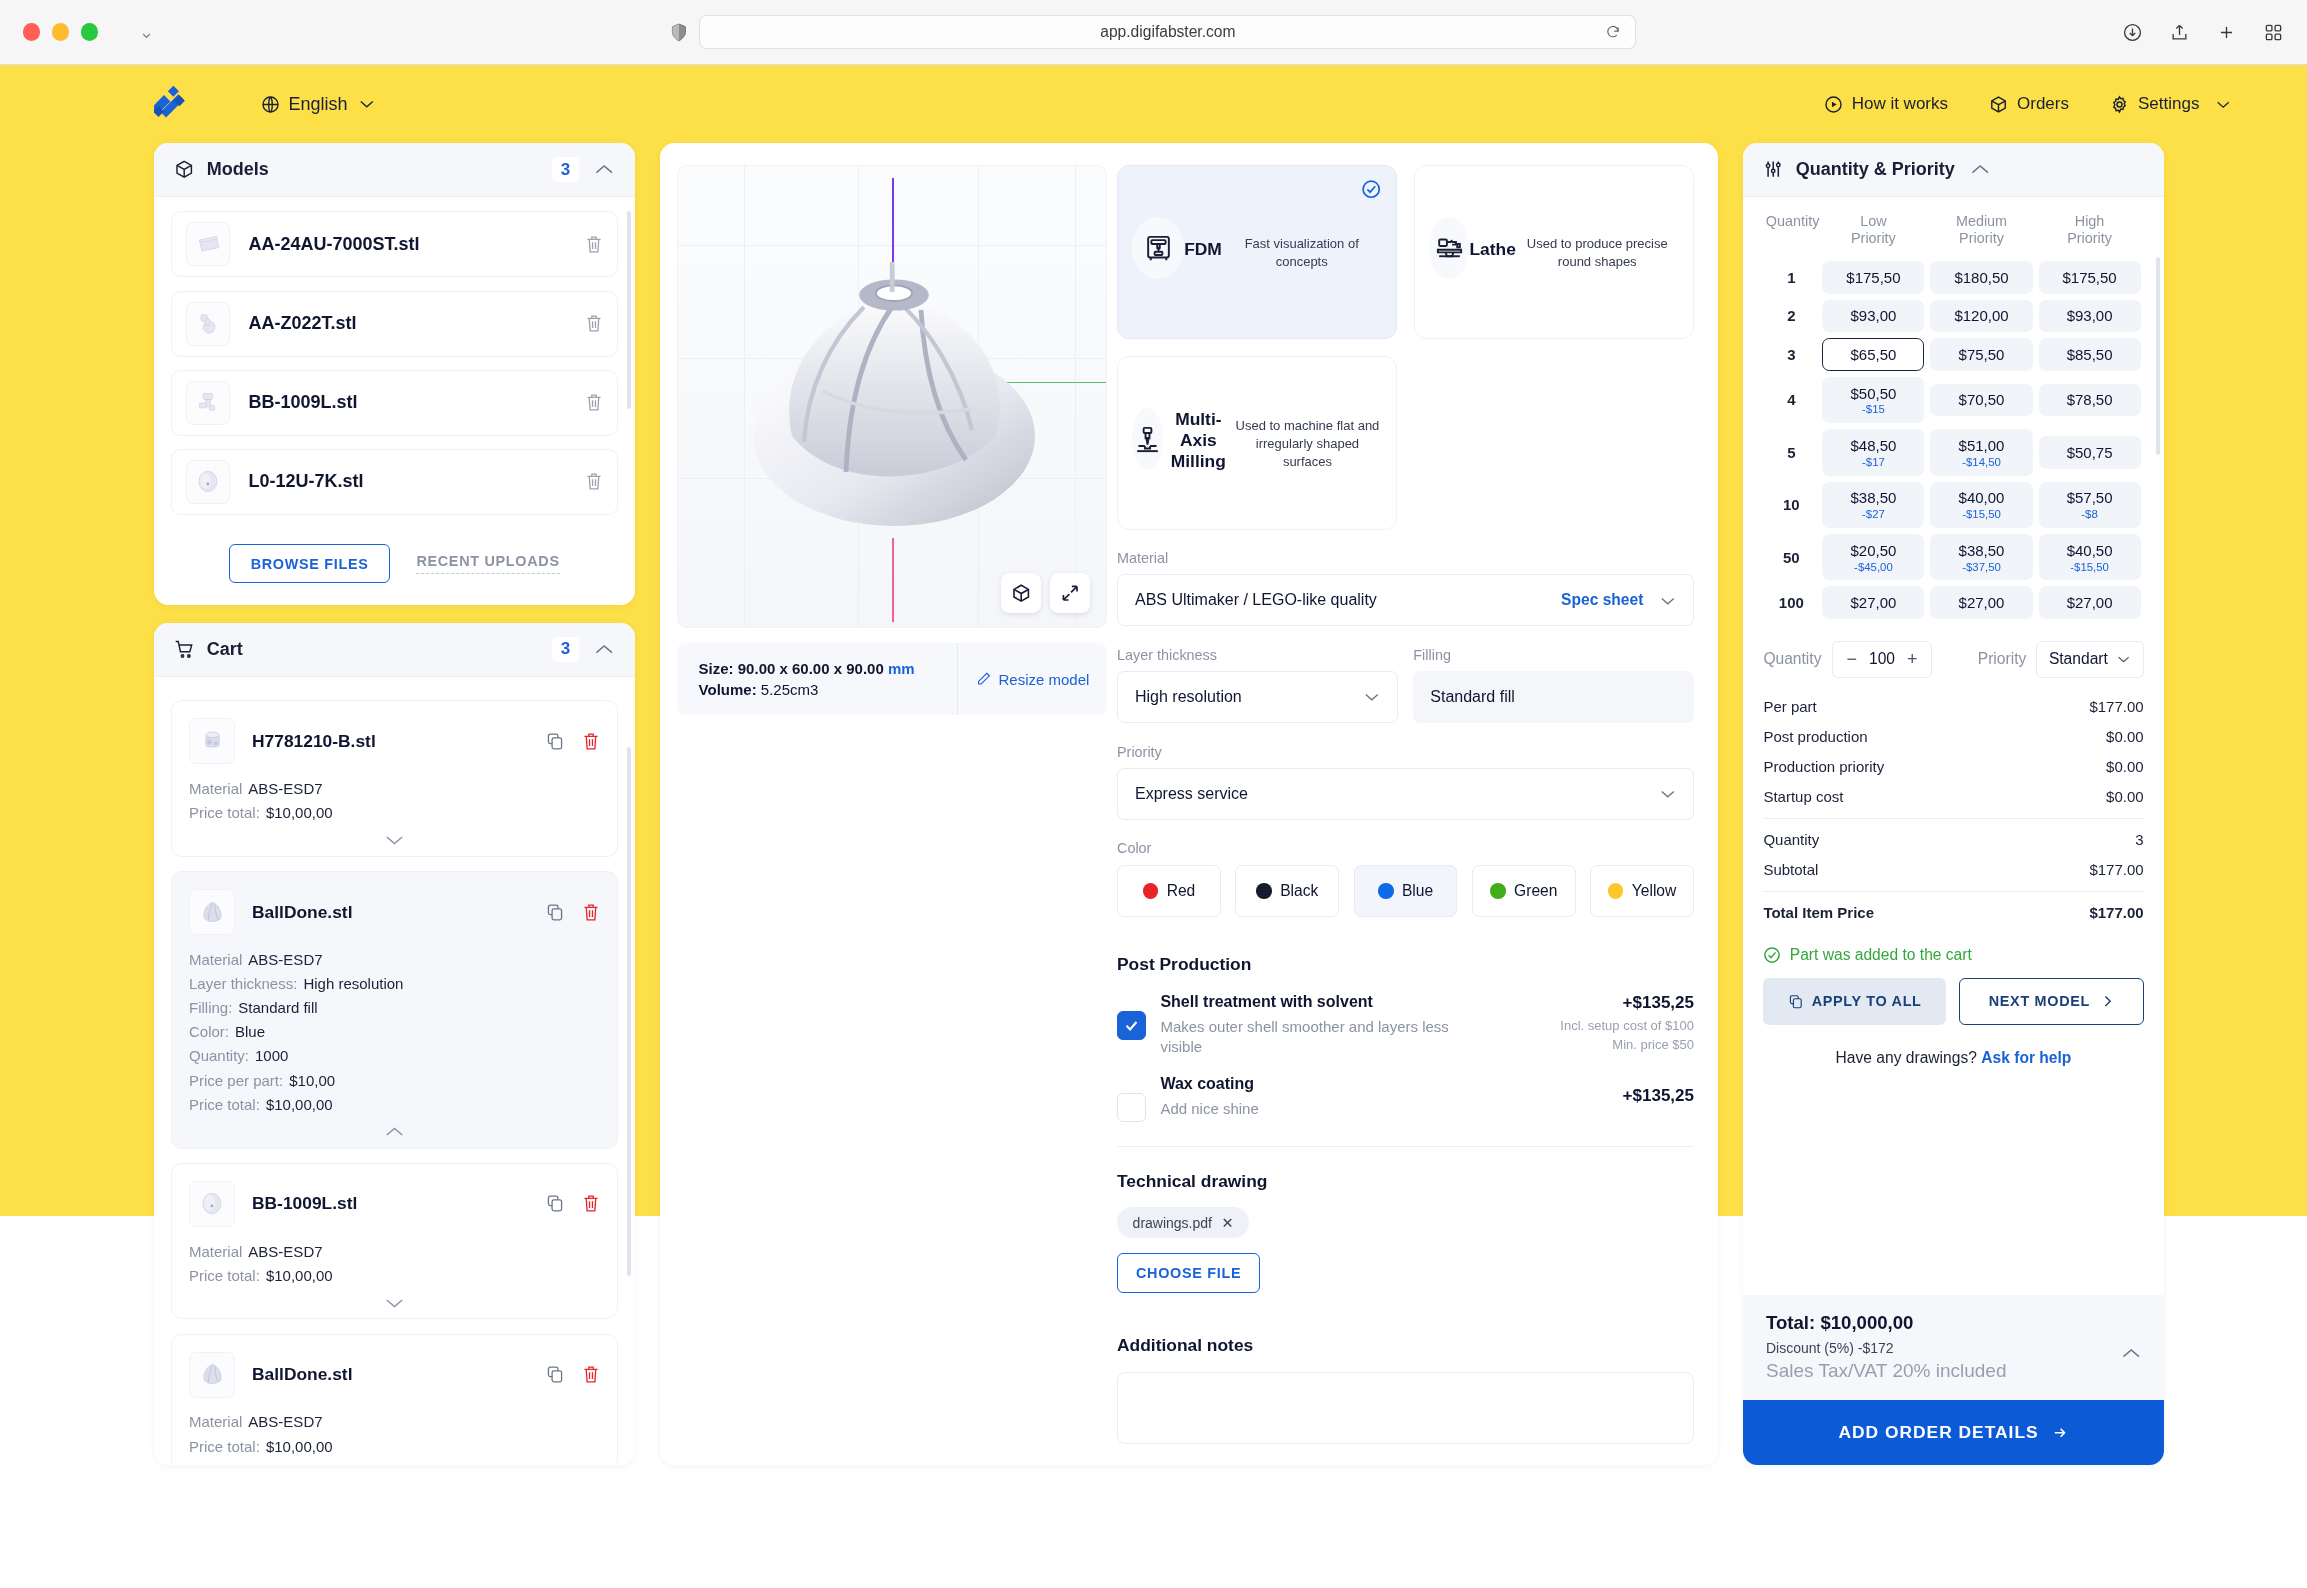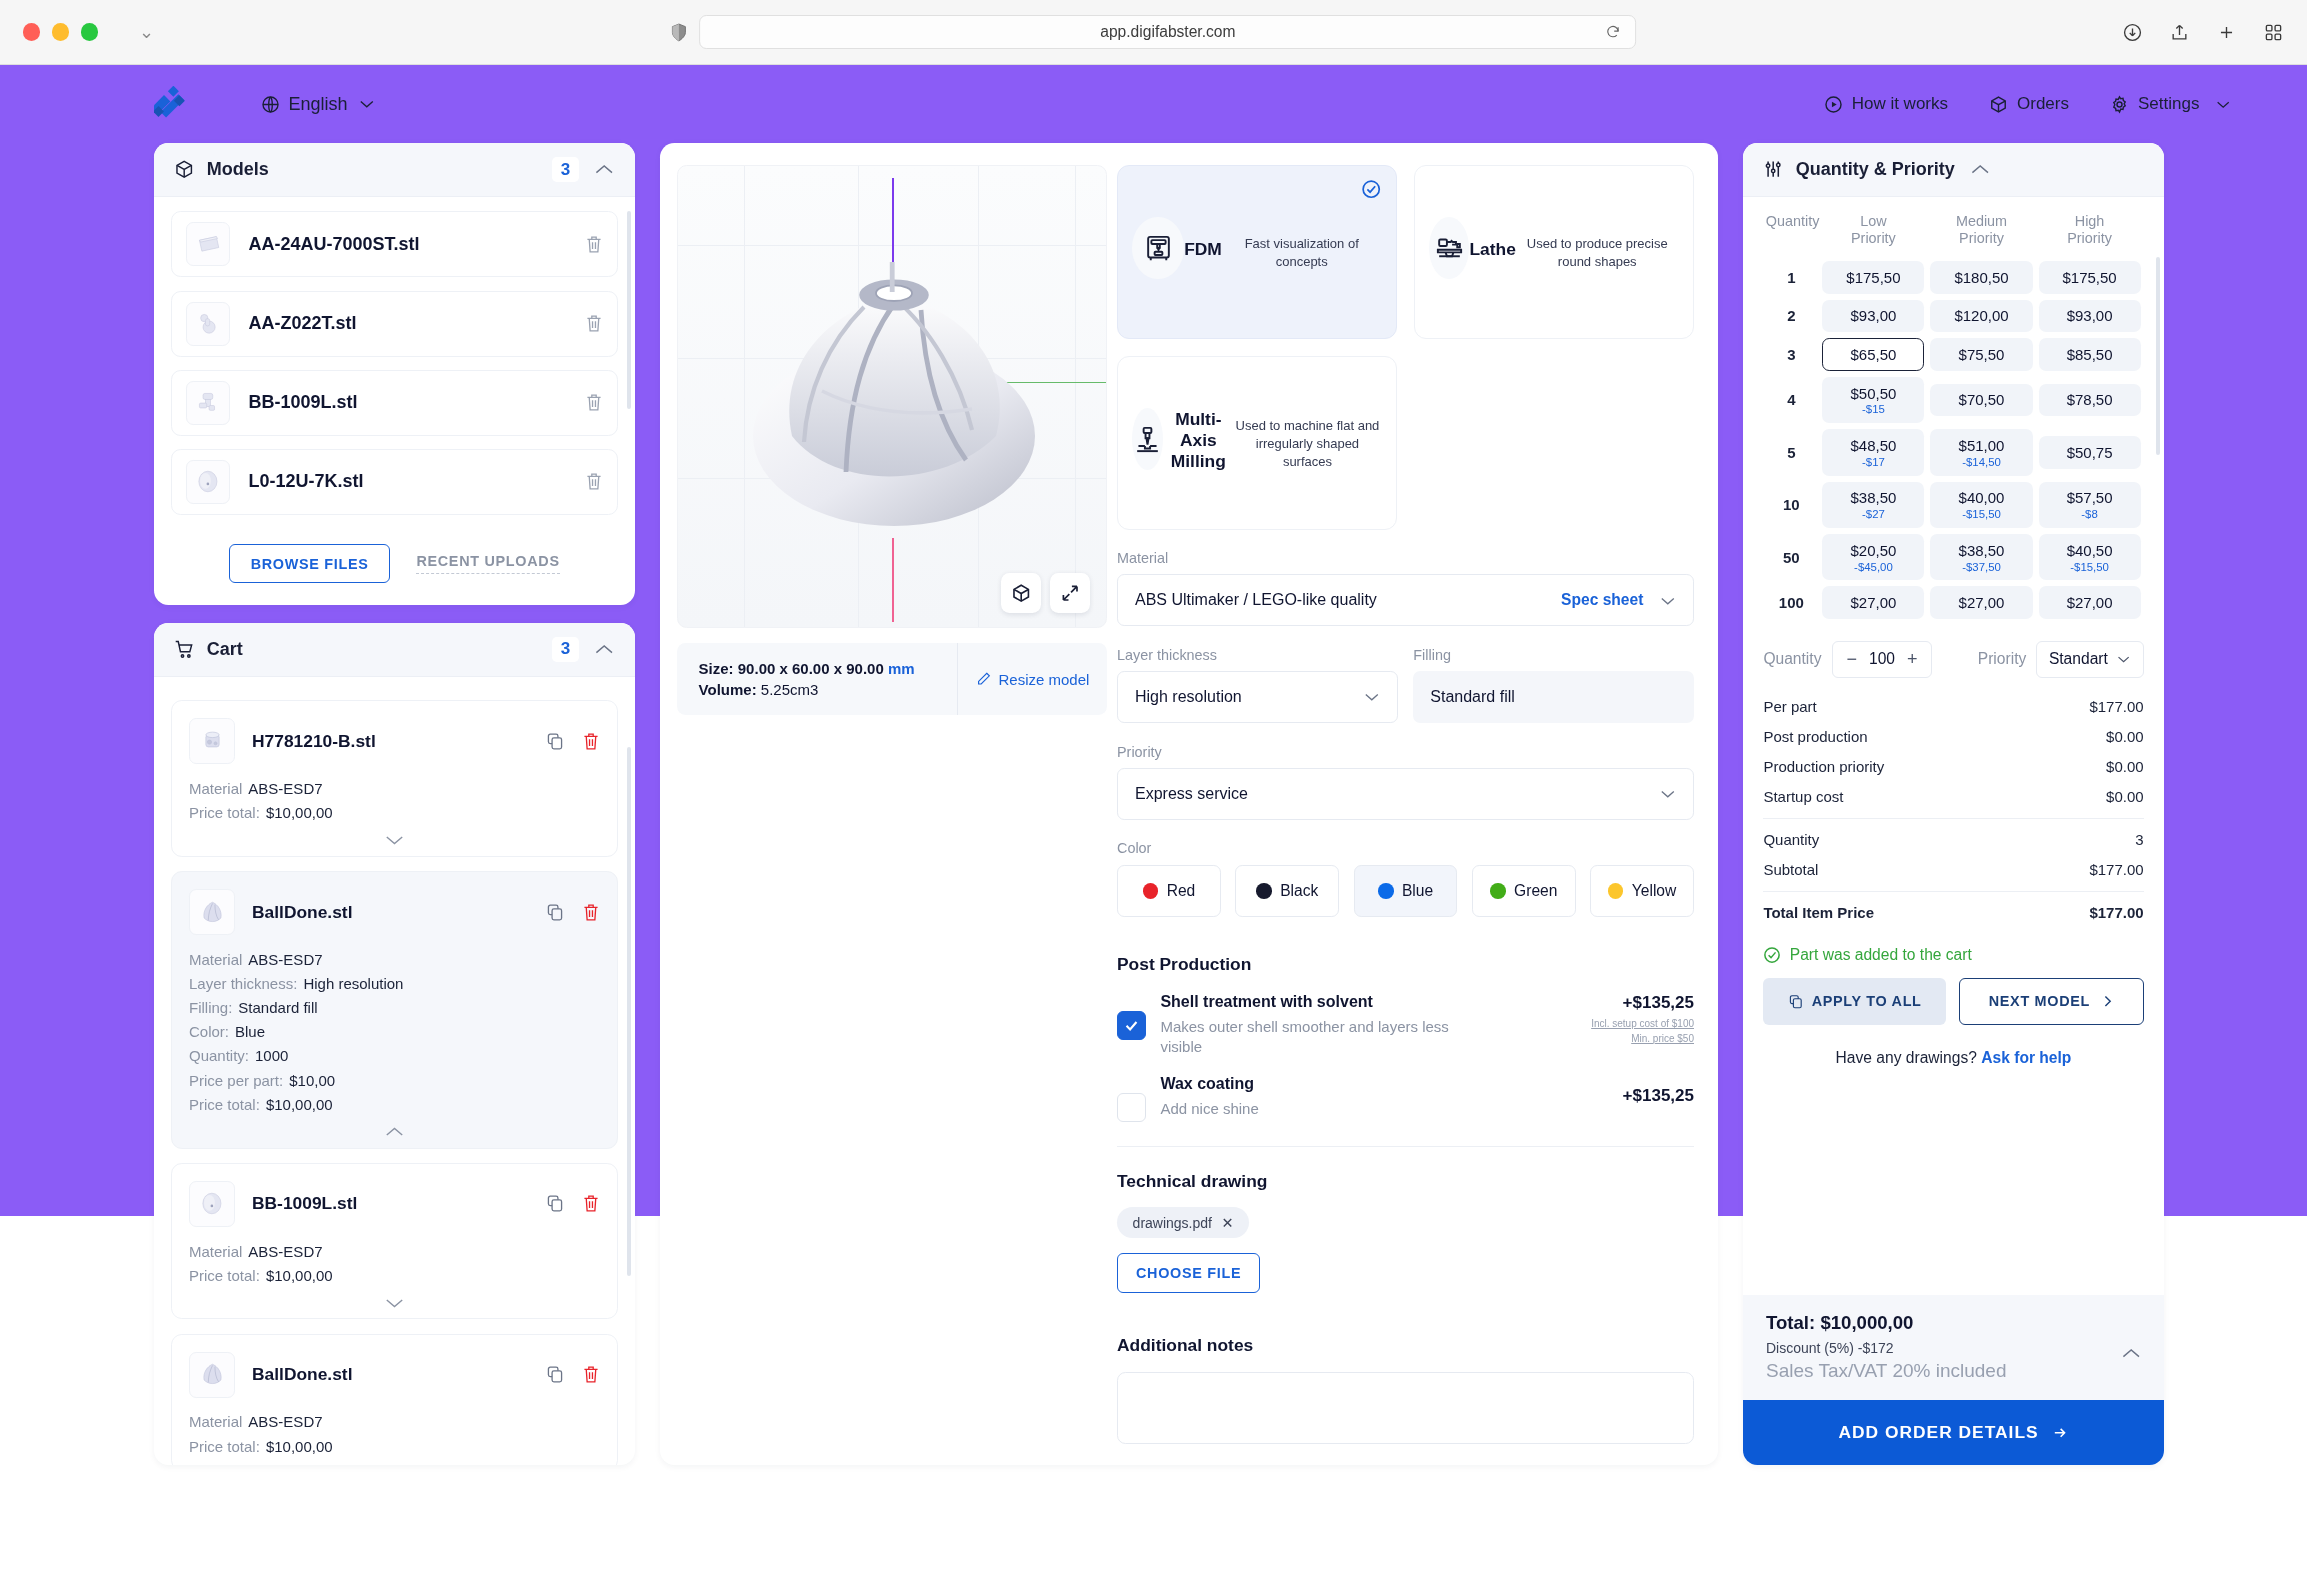--- a/index.html
+++ b/index.html
@@ -39,21 +39,21 @@
   .addr-url { font-size: 15.6px; color: #3c3c3c; }
   .addr-reload { position: absolute; right: 14.4px; width: 15.6px; height: 15.6px; color:#666; }
   .chrome-right {
     position: absolute; right: 24px; display: flex; align-items: center; gap: 28px;
   }
   .chrome-right svg { width: 19px; height: 19px; color: #3a3a3a; }
 
   
   .app {
     width: 100%; height: 1151px;
-    background: #8b5cf6;
+    background: #fde047;
     padding: 0;
     position: relative;
   }
   
   .app-header {
     height: 78px; display: flex; align-items: center;
     padding: 0 77px 0 154px;
   }
   .logo { width: 37px; height: 36px; }
   .lang-sel {
@@ -240,21 +240,21 @@
     flex: none; margin-right: 14.4px; margin-top: 18px; background:#fff;
     display:flex; align-items:center; justify-content:center;
   }
   .cb.checked { border-color:#1a62d8; background:#1a62d8; }
   .cb.checked svg { width: 17px; height: 17px; color:#fff; }
   .pp-text { flex: 1; }
   .pp-title { font-size: 16px; font-weight: 700; color: #101530; margin-bottom: 6px; }
   .pp-desc { font-size: 15px; color: #8b93a3; line-height: 1.35; max-width: 324px; }
   .pp-price-col { text-align: right; min-width: 168px; }
   .pp-price { font-size: 17px; font-weight: 700; color: #101530; }
-  .pp-sub { font-size: 10px; color: #98a0b0; margin-top: 4.8px; text-decoration: underline; }
+  .pp-sub { font-size: 13px; color: #98a0b0; margin-top: 4.8px; }
 
   .chip-file {
     display: inline-flex; align-items:center; gap: 9.6px;
     background: #eef1f7; border-radius: 600px; padding: 7.2px 15.6px;
     font-size: 14px; color: #3d4458; margin-top: 15.6px;
   }
   .chip-file .x { font-size: 14.4px; color:#3d4458; }
   .btn-choose {
     margin-top: 15.6px; display:inline-block;
     border: 1.2px solid #1a62d8; color:#1a62d8; border-radius: 6px;

